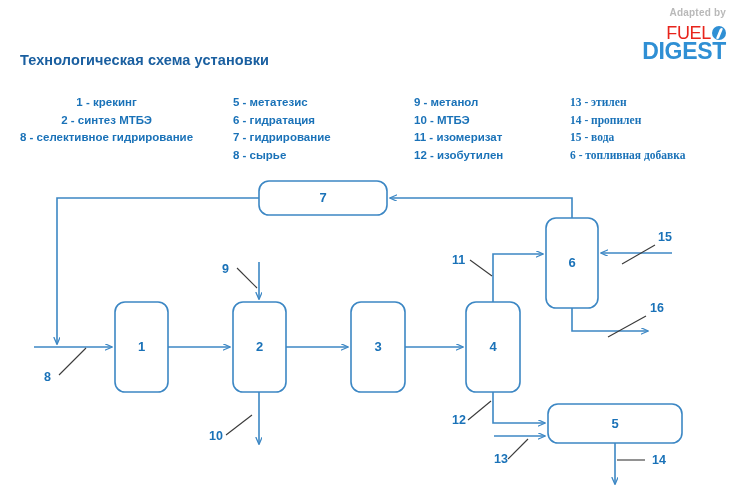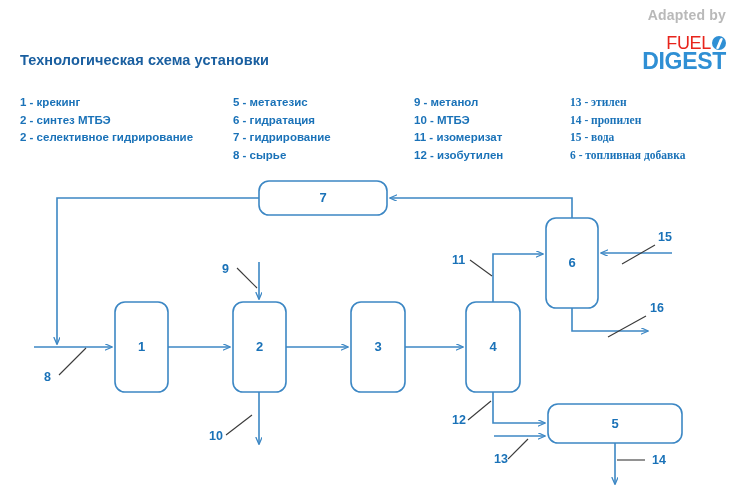--- a/index.html
+++ b/index.html
@@ -8,22 +8,22 @@
     background:#ffffff;
     font-family:"Liberation Sans", sans-serif;
     position:relative;
     overflow:hidden;
   }
   #root{position:absolute;inset:0;}
 
   
   .logo{position:absolute;right:14px;top:8px;text-align:right;line-height:1;}
   .logo-adapted{
-    font-size:14px;font-weight:bold;color:#b9b9b9;
-    letter-spacing:.2px;display:block;margin-bottom:12px;
+    font-size:10px;font-weight:bold;color:#b9b9b9;
+    letter-spacing:.2px;display:block;margin-bottom:6px;
   }
   .logo-row{display:flex;align-items:center;justify-content:flex-end;}
   .logo-fuel{
     font-size:18px;font-weight:normal;color:#e8241c;letter-spacing:-.3px;
   }
   .logo-mark{
     width:14px;height:14px;border-radius:50%;
     background:#2f8fd4;margin-left:1px;position:relative;display:inline-block;
   }
   .logo-mark:before{
@@ -39,21 +39,21 @@
   
   .title{
     position:absolute;left:20px;top:52px;
     font-size:14.5px;font-weight:bold;color:#1a5fa0;
     letter-spacing:.1px;
   }
 
   
   .legend{position:absolute;left:0;top:94px;width:740px;}
   .legend-col{position:absolute;top:0;}
-  .legend-col.c0{left:20px;}
+  .legend-col.c0{left:20px;text-align:center;}
   .legend-col.c1{left:233px;}
   .legend-col.c2{left:414px;}
   .legend-col.c3{left:570px;font-family:Liberation Serif, serif;}
   .legend-item{
     font-size:11.5px;font-weight:bold;color:#1a72b8;
     line-height:17.5px;white-space:nowrap;
   }
 
   
   .diagram{position:absolute;left:0;top:168px;width:740px;height:326px;}
@@ -82,21 +82,21 @@
     <span class="logo-digest">DIGEST</span>
   </div>
 
   <div class="title">Технологическая схема установки</div>
 
   <div class="legend">
 
     <div class="legend-col c0">
       <div class="legend-item">1 - крекинг</div>
       <div class="legend-item">2 - синтез МТБЭ</div>
-      <div class="legend-item">2 - селективное гидрирование</div>
+      <div class="legend-item">8 - селективное гидрирование</div>
     </div>
 
     <div class="legend-col c1">
       <div class="legend-item">5 - метатезис</div>
       <div class="legend-item">6 - гидратация</div>
       <div class="legend-item">7 - гидрирование</div>
       <div class="legend-item">8 - сырье</div>
     </div>
 
     <div class="legend-col c2">

